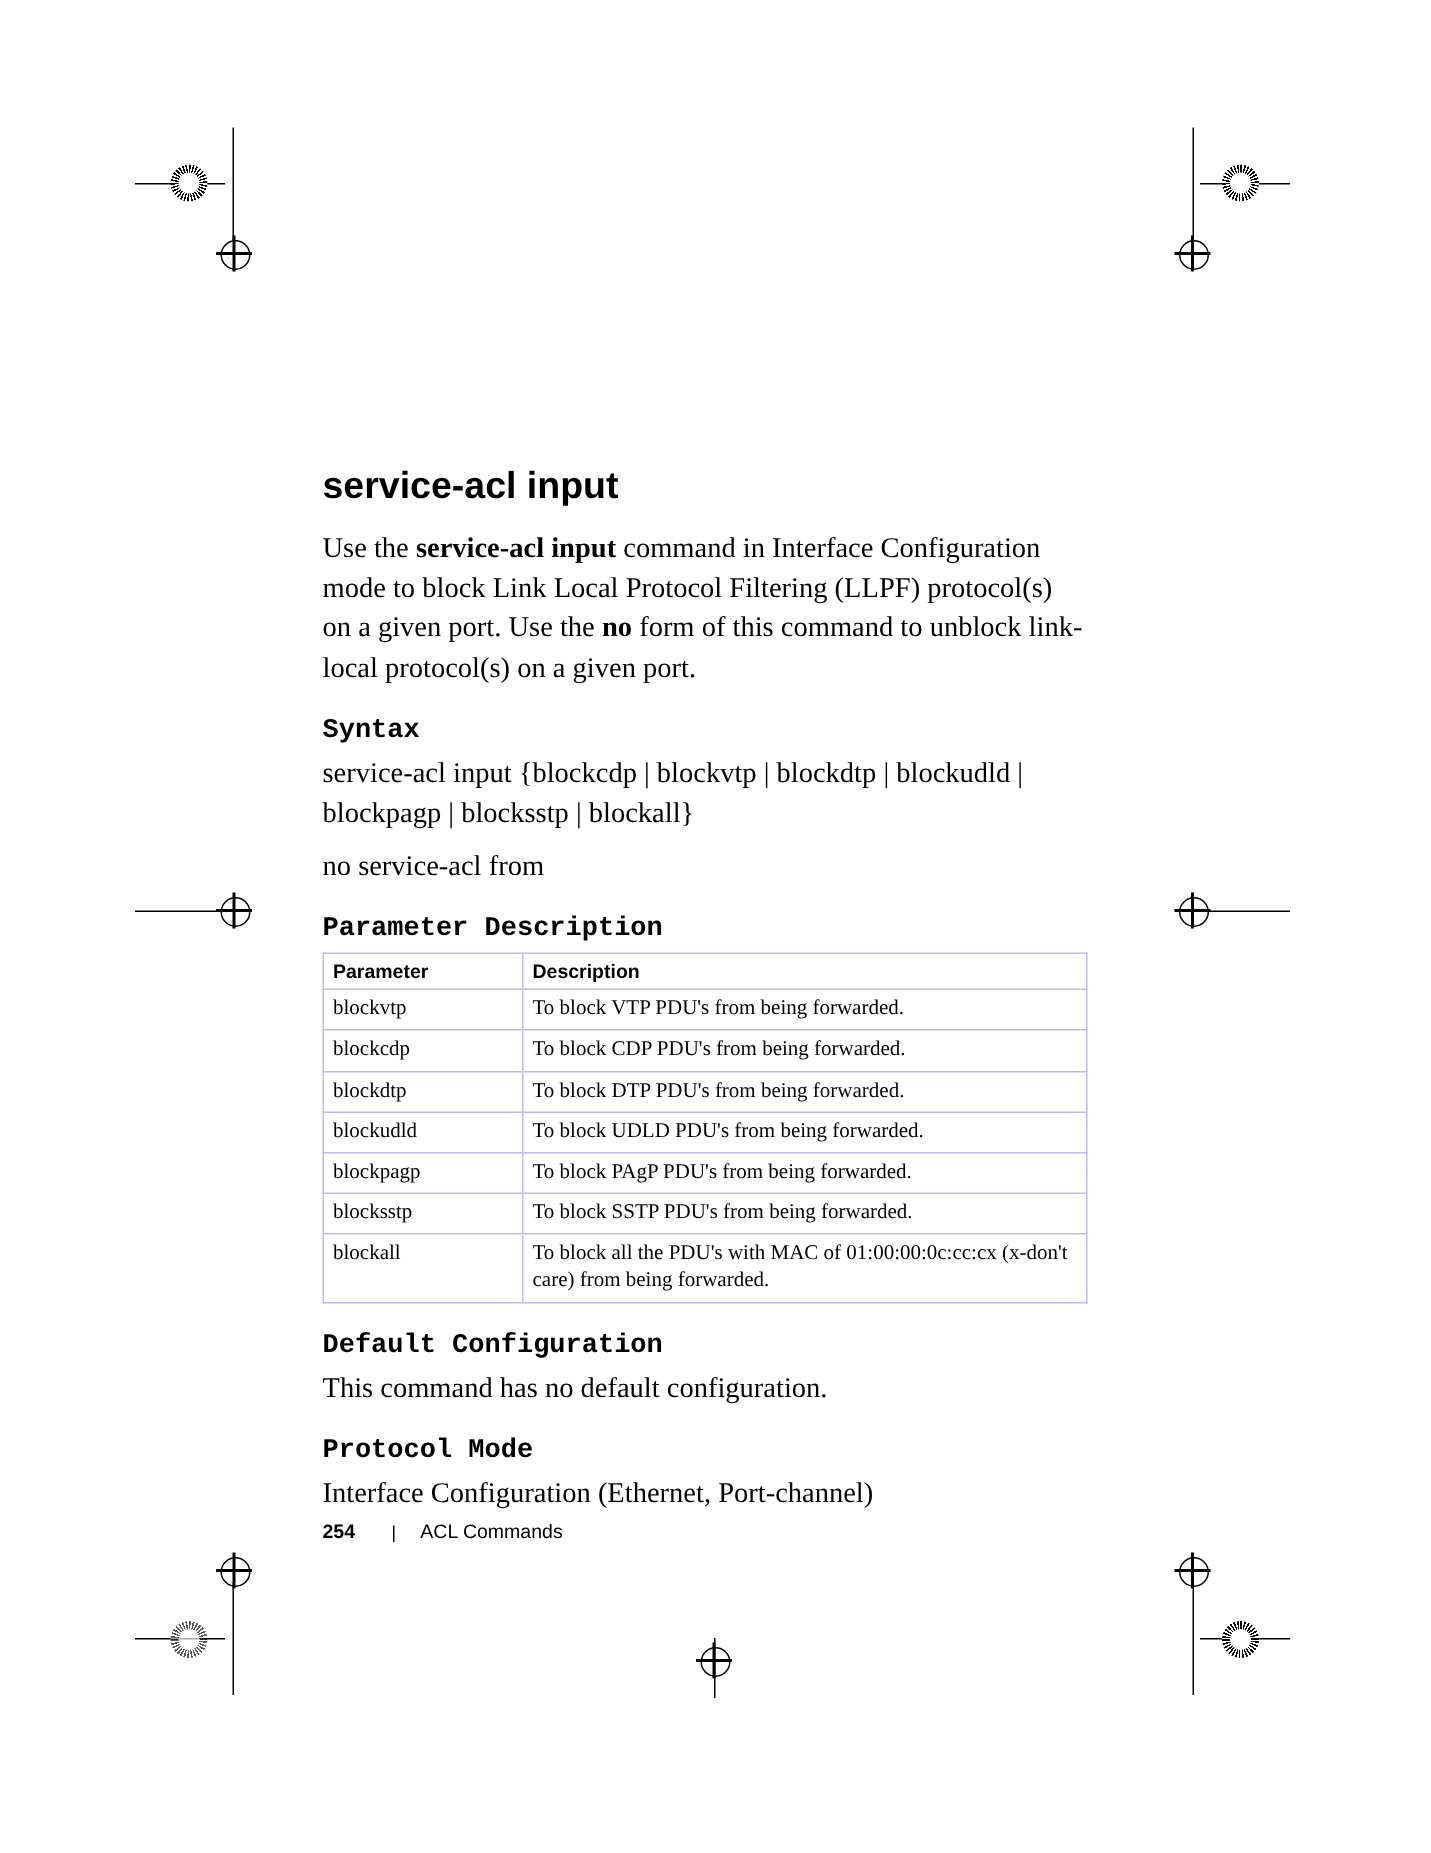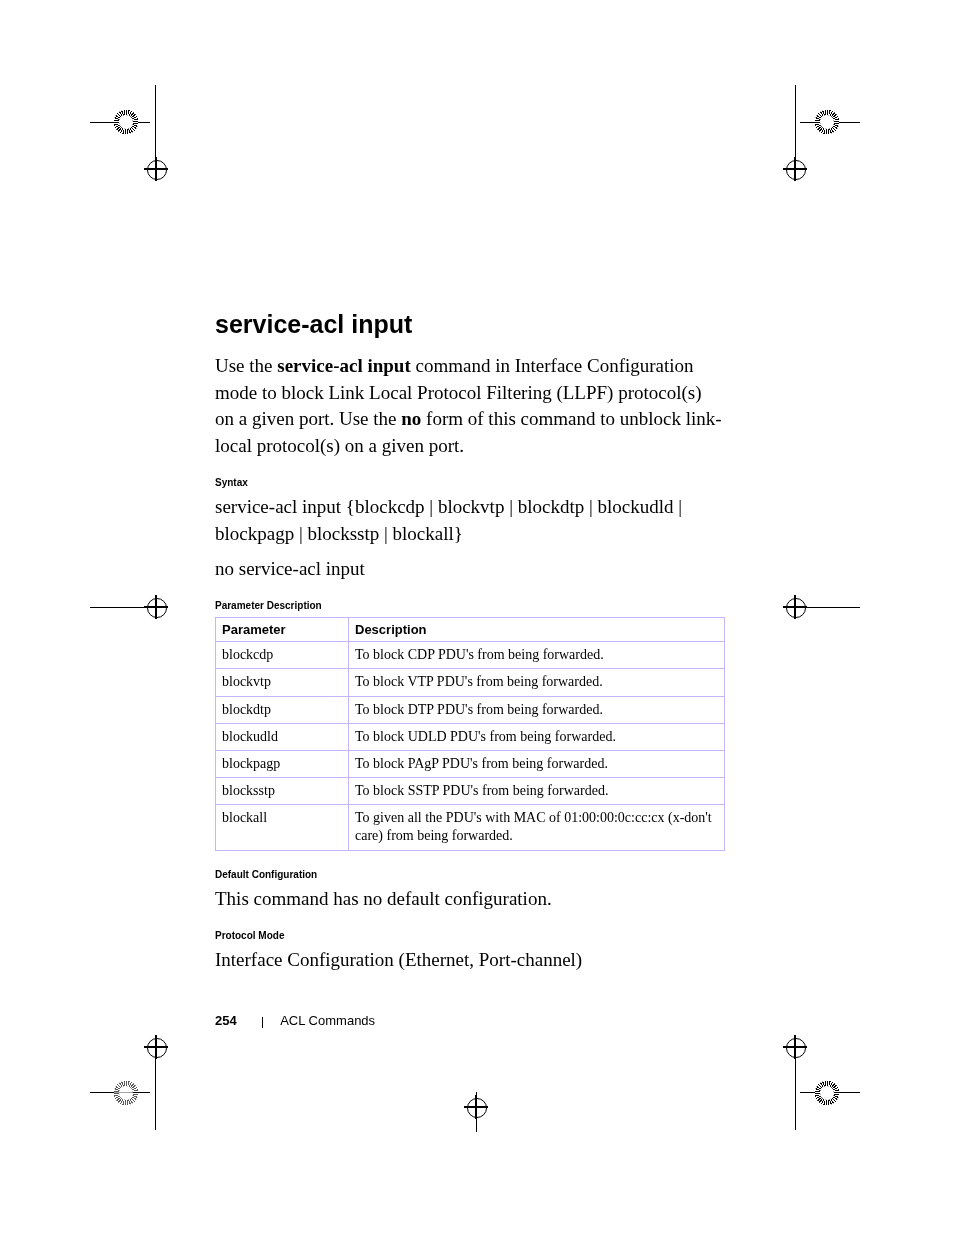--- a/index.html
+++ b/index.html
@@ -23,23 +23,23 @@
     font-weight: bold;
     font-size: 25px;
     margin: 0 0 14px 0;
   }
   p {
     font-size: 19px;
     line-height: 1.4;
     margin: 0 0 8px 0;
   }
   h2 {
-    font-family: Liberation Sans, sans-serif;
-    font-weight: bold;
-    font-size: 10px;
+    font-family: Liberation Mono, monospace;
+    font-weight: bold;
+    font-size: 18px;
     margin: 18px 0 6px 0;
   }
   table {
     border-collapse: collapse;
     width: 100%;
     margin-top: 6px;
     font-size: 14px;
   }
   th {
     font-family: "Helvetica Neue", Arial, sans-serif;
@@ -103,58 +103,58 @@
 
 <div class="content">
   <h1>service-acl input</h1>
 
   <p>
     <span>Use the </span><b>service-acl input</b><span> command in Interface Configuration mode to block Link Local Protocol Filtering (LLPF) protocol(s) on a given port. Use the </span><b>no</b><span> form of this command to unblock link-local protocol(s) on a given port.</span>
   </p>
 
   <h2>Syntax</h2>
   <p>service-acl input {blockcdp | blockvtp | blockdtp | blockudld | blockpagp | blocksstp | blockall}</p>
-  <p>no service-acl input</p>
+  <p>no service-acl from</p>
 
   <h2>Parameter Description</h2>
   <table>
     <thead>
       <tr>
         <th>Parameter</th>
         <th>Description</th>
       </tr>
     </thead>
     <tbody>
       <tr>
+        <td>blockvtp</td>
+        <td>To block VTP PDU's from being forwarded.</td>
+      </tr>
+      <tr>
         <td>blockcdp</td>
         <td>To block CDP PDU's from being forwarded.</td>
       </tr>
       <tr>
-        <td>blockvtp</td>
-        <td>To block VTP PDU's from being forwarded.</td>
-      </tr>
-      <tr>
         <td>blockdtp</td>
         <td>To block DTP PDU's from being forwarded.</td>
       </tr>
       <tr>
         <td>blockudld</td>
         <td>To block UDLD PDU's from being forwarded.</td>
       </tr>
       <tr>
         <td>blockpagp</td>
         <td>To block PAgP PDU's from being forwarded.</td>
       </tr>
       <tr>
         <td>blocksstp</td>
         <td>To block SSTP PDU's from being forwarded.</td>
       </tr>
       <tr>
         <td>blockall</td>
-        <td>To given all the PDU's with MAC of 01:00:00:0c:cc:cx (x-don't care) from being forwarded.</td>
+        <td>To block all the PDU's with MAC of 01:00:00:0c:cc:cx (x-don't care) from being forwarded.</td>
       </tr>
     </tbody>
   </table>
 
   <h2>Default Configuration</h2>
   <p>This command has no default configuration.</p>
 
   <h2>Protocol Mode</h2>
   <p>Interface Configuration (Ethernet, Port-channel)</p>
 </div>

